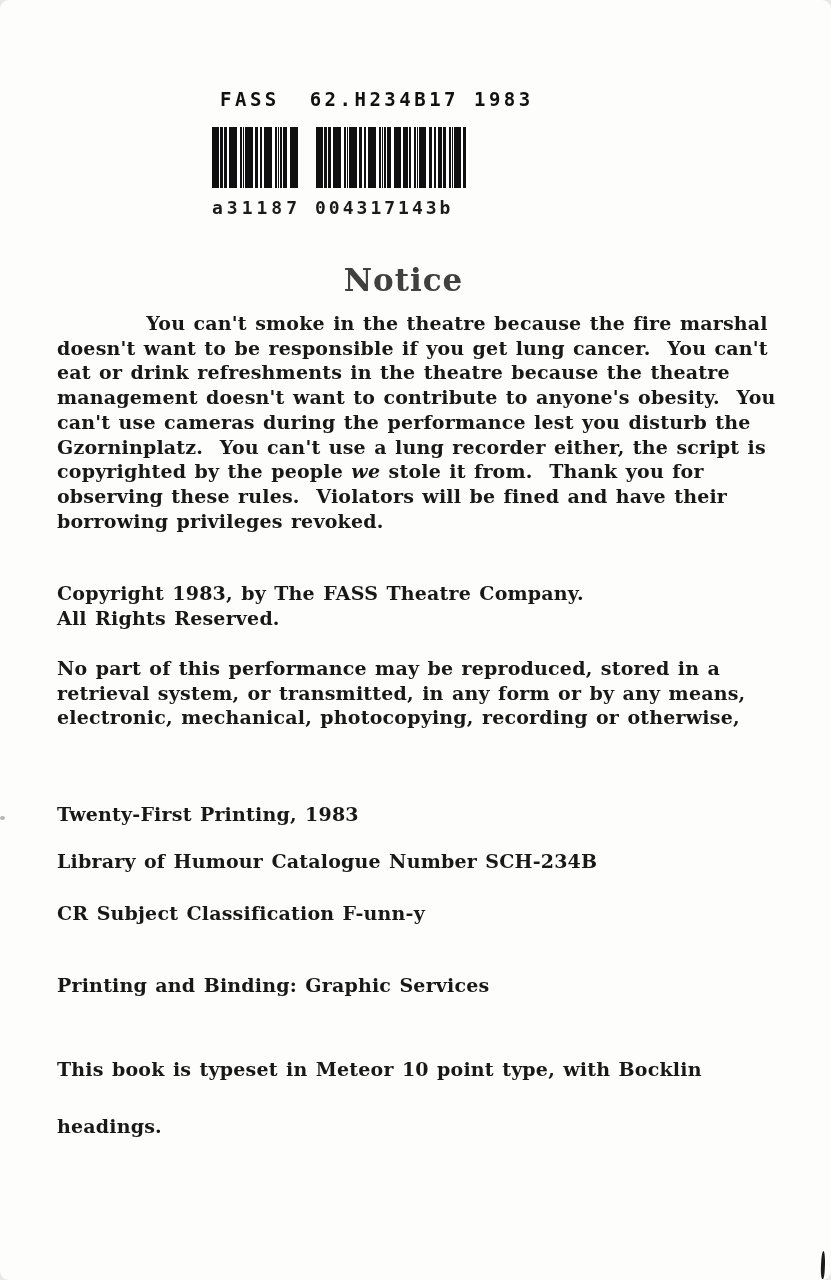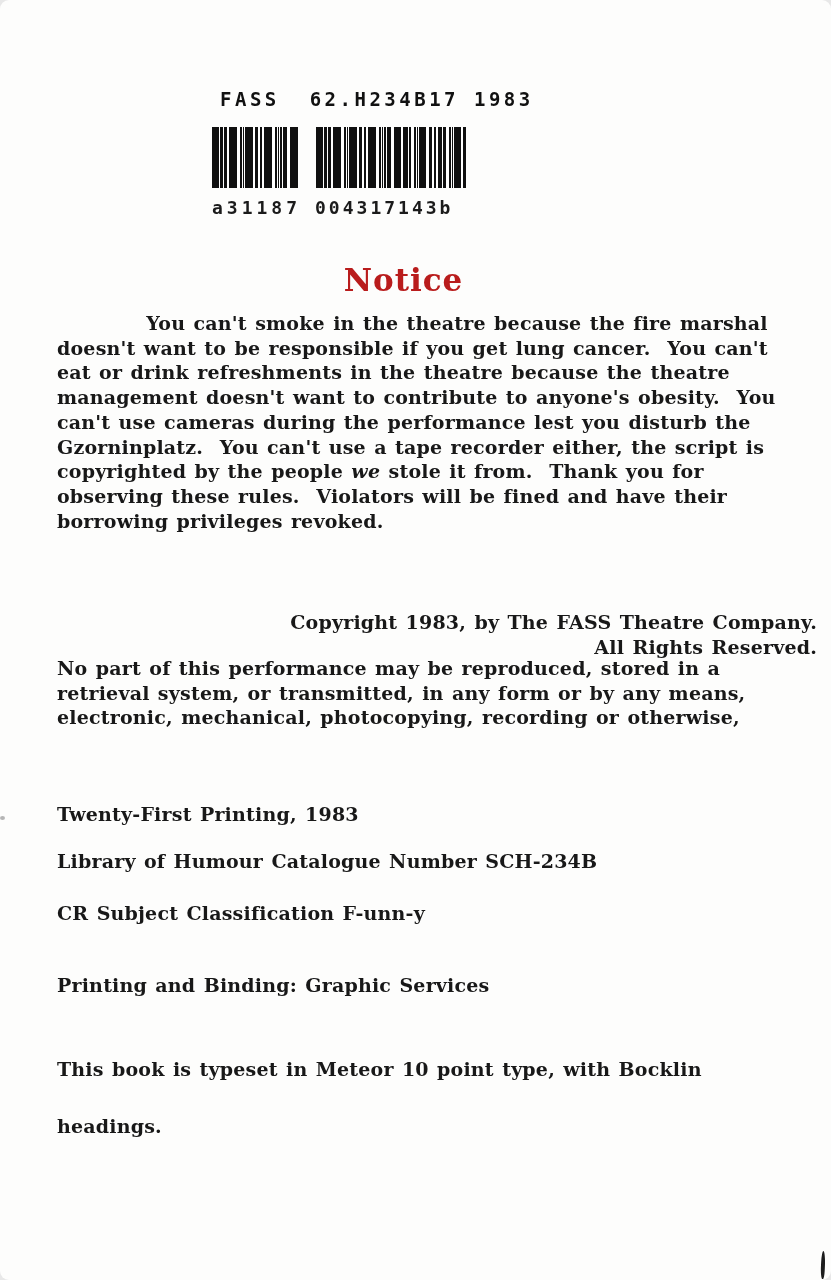--- a/index.html
+++ b/index.html
@@ -60,40 +60,40 @@
   .barcode-digits .dleft  { letter-spacing: 4px; }
   .barcode-digits .dright { letter-spacing: 3px; }
   .notice-heading {
     position: absolute;
     left: 0; right: 24px;
     top: 262px;
     text-align: center;
     font-size: 31px;
     font-weight: bold;
     letter-spacing: 1px;
-    color: #b91c1c;
+    color: #404040;
   }
   .body-block {
     position: absolute;
     left: 57px;
     width: 760px;
     font-size: 19px;
     font-weight: bold;
     letter-spacing: 0.2px;
     word-spacing: 1.5px;
     color: #181818;
   }
   .body-block .line {
     white-space: pre;
     line-height: 24.7px;
   }
   .indent { padding-left: 40px; text-align: center; }
   .italic { font-style: italic; }
   .p-notice    { top: 311px; }
-  .p-copyright { top: 610px; text-align: right; }
+  .p-copyright { top: 581px; }
   .p-copyright .line { line-height: 25px; }
   .p-rights    { top: 656px; }
   .p-printing  { top: 802px; }
   .p-catalogue { top: 849px; }
   .p-class     { top: 901px; }
   .p-binding   { top: 973px; }
   .p-typeset   { top: 1026px; }
   .p-typeset .line { line-height: 25.5px; margin-top: 31px; }
   .artifact-br {
     position: absolute;
@@ -134,21 +134,21 @@
   </div>
 
   <div class="notice-heading">Notice</div>
 
   <div class="body-block p-notice">
     <div class="line indent">You can't smoke in the theatre because the fire marshal</div>
     <div class="line">doesn't want to be responsible if you get lung cancer.  You can't</div>
     <div class="line">eat or drink refreshments in the theatre because the theatre</div>
     <div class="line">management doesn't want to contribute to anyone's obesity.  You</div>
     <div class="line">can't use cameras during the performance lest you disturb the</div>
-    <div class="line">Gzorninplatz.  You can't use a tape recorder either, the script is</div>
+    <div class="line">Gzorninplatz.  You can't use a lung recorder either, the script is</div>
     <div class="line"><span>copyrighted by the people </span><span class="italic">we</span><span> stole it from.  Thank you for</span></div>
     <div class="line">observing these rules.  Violators will be fined and have their</div>
     <div class="line">borrowing privileges revoked.</div>
   </div>
 
   <div class="body-block p-copyright">
     <div class="line">Copyright 1983, by The FASS Theatre Company.</div>
     <div class="line">All Rights Reserved.</div>
   </div>
 

